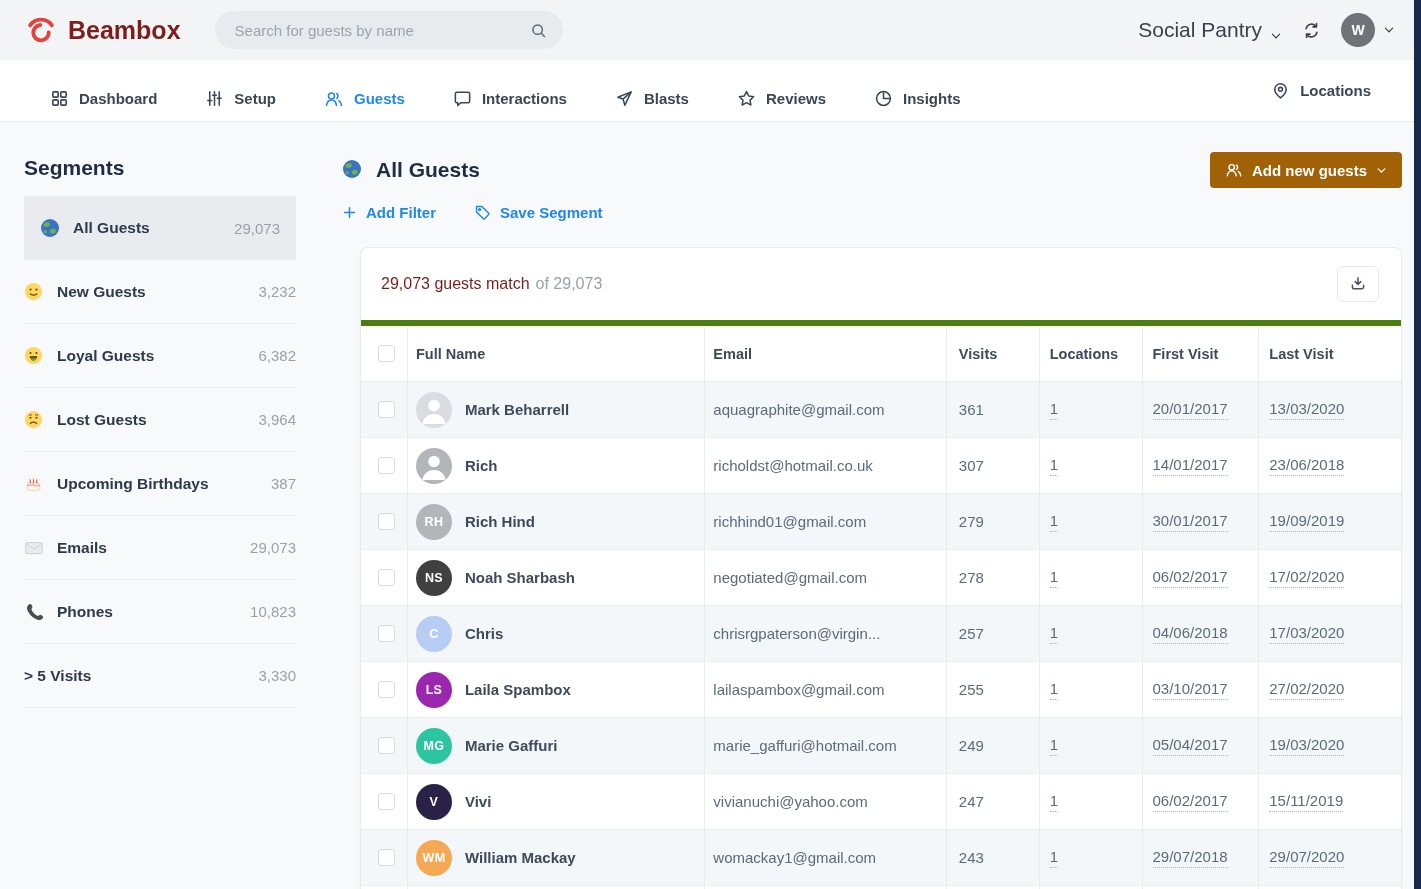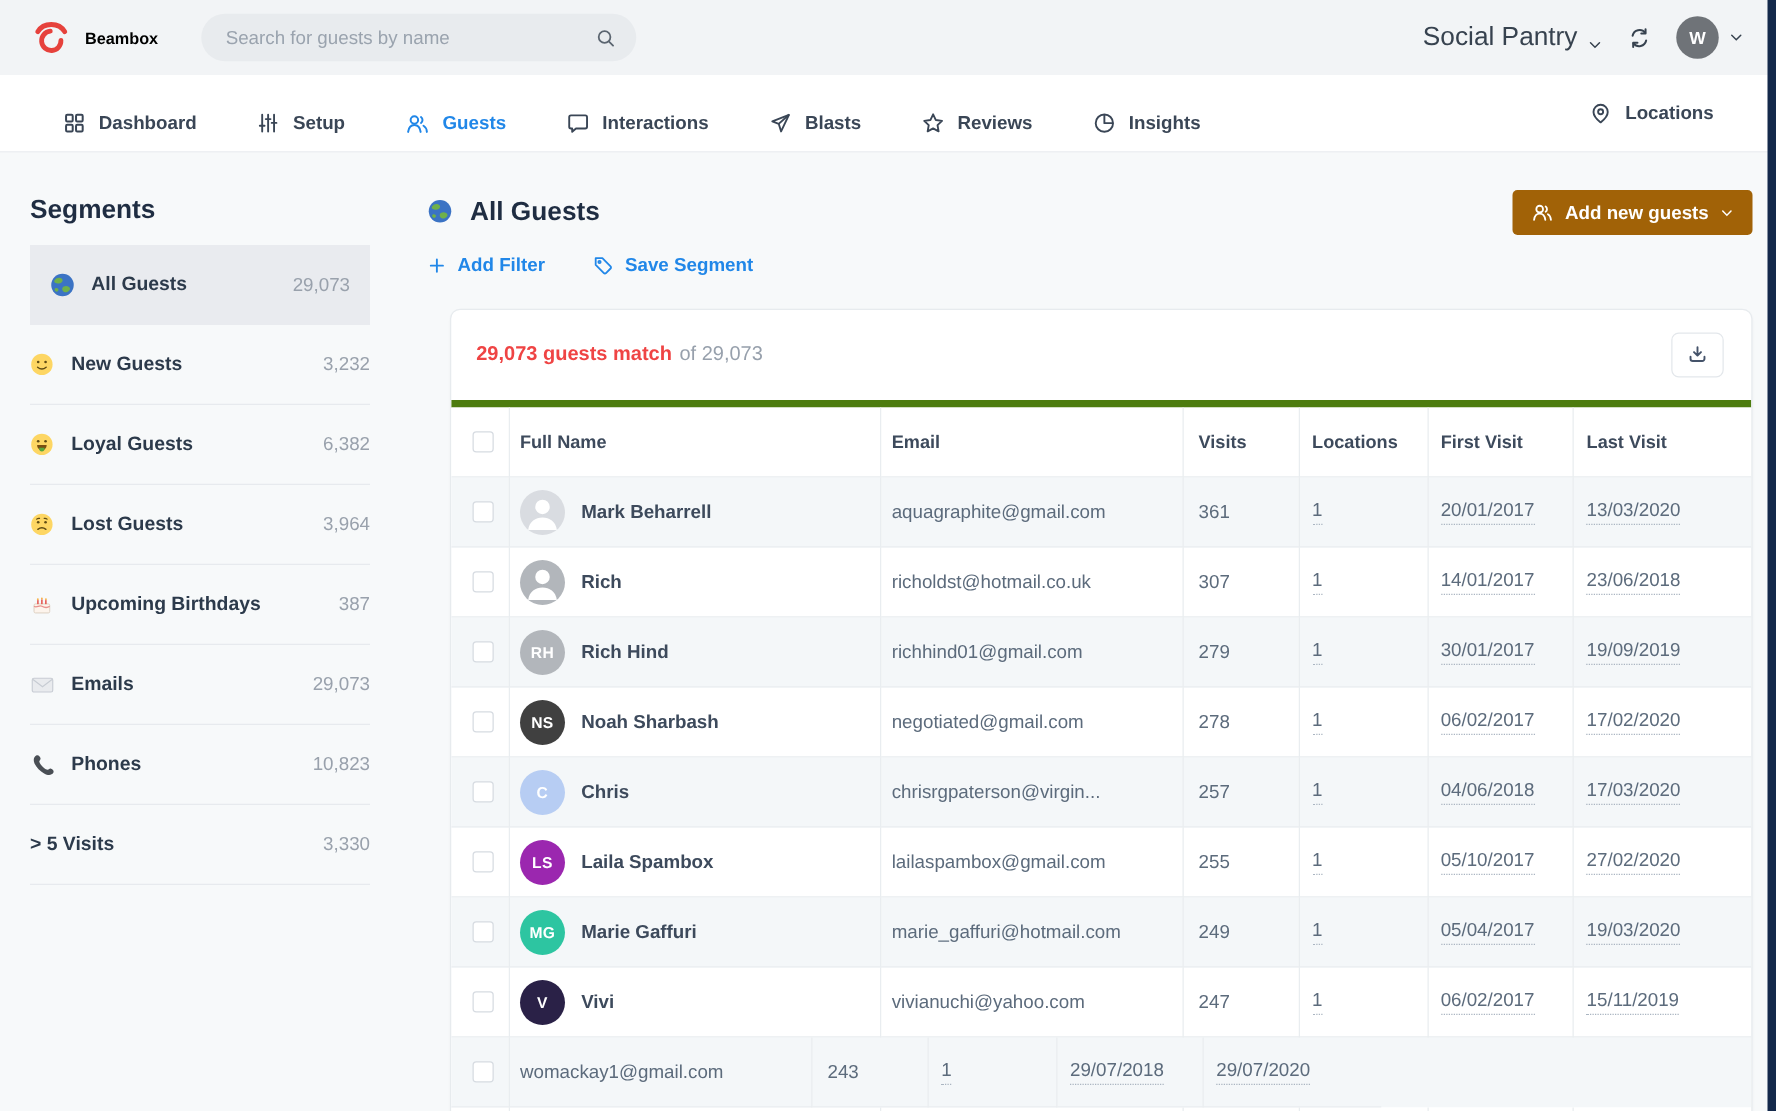--- a/index.html
+++ b/index.html
@@ -2,21 +2,21 @@
 <html><head>
 <meta charset="utf-8">
 <style>
   * { margin:0; padding:0; box-sizing:border-box; }
   html,body { width:1421px; height:889px; overflow:hidden; }
   body { font-family:"Liberation Sans","DejaVu Sans",sans-serif; background:#f7f9fa; position:relative; color:#3d4a5c; }
 
   
   .topbar { position:absolute; top:0; left:0; width:1421px; height:60px; background:#f2f4f6; display:flex; align-items:center; z-index:3; }
   .logo { margin-left:24px; display:flex; align-items:center; gap:10px; }
-  .brand { font-size:13px; font-weight:700; color:#000000; }
+  .brand { font-size:25px; font-weight:700; color:#7f1d1d; }
   .searchbox { margin-left:34px; width:348px; height:38px; background:#e8ebee; border-radius:19px; display:flex; align-items:center; padding:0 16px 0 20px; }
   .searchbox input { flex:1; border:none; outline:none; background:transparent; font-family:inherit; font-size:15px; color:#38424e; }
   .searchbox input::placeholder { color:#9aa3ae; }
   .top-right { margin-left:auto; margin-right:26px; display:flex; align-items:center; gap:20px; }
   .account { display:flex; align-items:flex-end; gap:8px; font-size:21px; color:#37424f; cursor:pointer; }
   .iconbtn { display:flex; align-items:center; justify-content:center; cursor:pointer; }
   .avatar-w { width:34px; height:34px; border-radius:50%; background:#6f7378; color:#fff; font-size:14px; font-weight:700; display:flex; align-items:center; justify-content:center; }
   .avatar-group { display:flex; align-items:center; gap:8px; cursor:pointer; }
 
   
@@ -41,21 +41,21 @@
   .title-row .emoji { width:24px; height:22px; margin-right:10px; display:inline-flex; }
   .page-title { font-size:21px; font-weight:700; color:#1f2d42; }
   .add-guests-btn { margin-left:auto; height:36px; background:#a16207; border:none; border-radius:4px; color:#fff; font-family:inherit; font-size:15px; font-weight:600; display:flex; align-items:center; gap:9px; padding:0 15px; cursor:pointer; }
   .filter-row { margin-top:16px; display:flex; align-items:center; gap:38px; }
   .blue-link { display:flex; align-items:center; gap:9px; color:#2187e8; font-size:15px; font-weight:600; cursor:pointer; }
   .blue-link svg { stroke:#2187e8; }
 
   
   .card { margin:26px 0 0 18px; width:1042px; height:660px; background:#fff; border:1px solid #e7ebee; border-radius:8px 8px 0 0; box-shadow:0 1px 2px rgba(20,40,80,.04); overflow:hidden; }
   .card-head { height:72px; display:flex; align-items:center; padding:0 22px 0 20px; }
-  .match-bold { font-size:16px; font-weight:700; color:#ef4444; }
+  .match-bold { font-size:16px; font-weight:400; color:#7f1d1d; }
   .match-rest { font-size:16px; color:#97a0ac; margin-left:6px; }
   .download-btn { margin-left:auto; width:42px; height:36px; background:#fff; border:1px solid #e3e7eb; border-radius:6px; display:flex; align-items:center; justify-content:center; cursor:pointer; }
   .download-btn svg { stroke:#45536a; }
 
   .gtable { border-top:6px solid #4d7c0f; }
   .trow { display:flex; height:56px; align-items:stretch; }
   .trow.head { background:#fff; }
   .trow.shade { background:#f4f7f9; }
   .trow.partial { height:8px; background:#fff; }
   .cell { border-right:1px solid #e9edf0; border-bottom:1px solid #e9edf0; display:flex; align-items:center; overflow:hidden; white-space:nowrap; }
@@ -513,21 +513,21 @@
           <div class="cell c-email">
             <span class="gval">lailaspambox@gmail.com</span>
           </div>
           <div class="cell c-visits">
             <span class="gval">255</span>
           </div>
           <div class="cell c-loc">
             <span class="gval dotted">1</span>
           </div>
           <div class="cell c-first">
-            <span class="gval dotted">05/10/2017</span>
+            <span class="gval dotted">03/10/2017</span>
           </div>
           <div class="cell c-last">
             <span class="gval dotted">27/02/2020</span>
           </div>
         </div>
         <div class="trow shade">
           <div class="cell c-cb">
             <span class="checkbox"></span>
           </div>
           <div class="cell c-name">
@@ -570,20 +570,24 @@
           <div class="cell c-first">
             <span class="gval dotted">06/02/2017</span>
           </div>
           <div class="cell c-last">
             <span class="gval dotted">15/11/2019</span>
           </div>
         </div>
         <div class="trow shade">
           <div class="cell c-cb">
             <span class="checkbox"></span>
+          </div>
+          <div class="cell c-name">
+            <span class="gavatar" style="background:#f6a954;">WM</span>
+            <span class="gname">William Mackay</span>
           </div>
           <div class="cell c-email">
             <span class="gval">womackay1@gmail.com</span>
           </div>
           <div class="cell c-visits">
             <span class="gval">243</span>
           </div>
           <div class="cell c-loc">
             <span class="gval dotted">1</span>
           </div>

